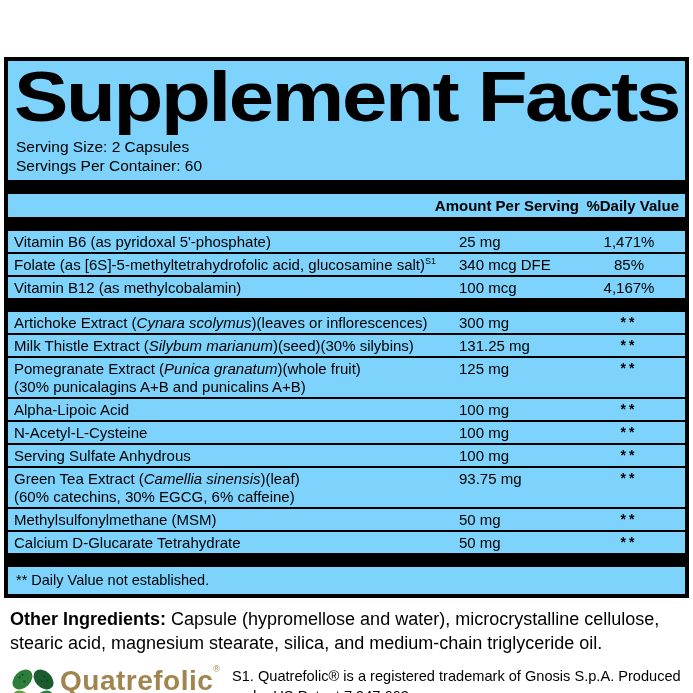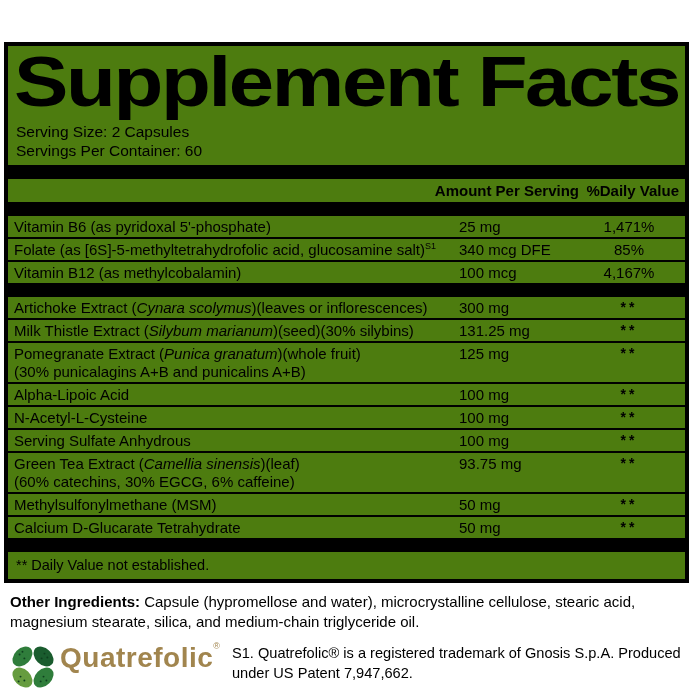--- a/index.html
+++ b/index.html
@@ -5,21 +5,21 @@
   * { box-sizing: border-box; margin: 0; padding: 0; }
   html, body { width: 693px; height: 693px; }
   body {
     background: #ffffff;
     color: #000;
     font-family: "Liberation Sans", sans-serif;
     overflow: hidden;
   }
   .wrap { padding: 42px 4px 0; }
 
-  .box { border: 4px solid #000; padding: 2px 6px 0; background: #4d7c0f; }
+  .box { border: 4px solid #000; padding: 2px 6px 0; background: #7dd3fc; margin-top: 15px; }
 
   .title-svg { display: block; margin: 2px 0 3px; width: 665px; }
   .title-text {
     font-family: "Liberation Sans", sans-serif;
     font-weight: 700;
     font-size: 70px;
     letter-spacing: -2px;
     fill: #000;
   }
 
@@ -43,21 +43,21 @@
   .rows .row:last-child { border-bottom: none; border-radius: 10px; }
   .c-name { flex: 1; padding-right: 6px; }
   .c-amt { width: 120px; text-align: left; white-space: nowrap; }
   .c-dv { width: 100px; text-align: center; white-space: nowrap; }
   .c-dv.stars { letter-spacing: 3px; font-size: 14px; font-weight: 700; }
   .c-name i { font-style: italic; }
   .c-name sup { font-size: 9px; vertical-align: super; line-height: 0; }
 
   .footnote { font-size: 14.5px; padding: 5px 0 6px 2px; }
 
-  .other { margin: 9px 6px 0; font-size: 15px; line-height: 1.35; }
+  .other { margin: 9px 6px 0; font-size: 18px; line-height: 1.35; }
   .other b { font-weight: 700; }
 
   .brand { display: flex; align-items: flex-start; margin: 12px 6px 12px; }
   .clover { width: 46px; height: 46px; flex: 0 0 auto; }
   .wordmark-wrap { display: flex; align-items: flex-start; margin-left: 4px; }
   .wordmark { font-size: 28px; font-weight: 700; letter-spacing: 0.5px; line-height: 1; }
   .reg { font-size: 9px; line-height: 1; position: relative; top: -2px; }
   .brand-note { font-size: 14.6px; line-height: 1.32; max-width: 478px; margin-left: 12px; }
 </style>
 </head>

